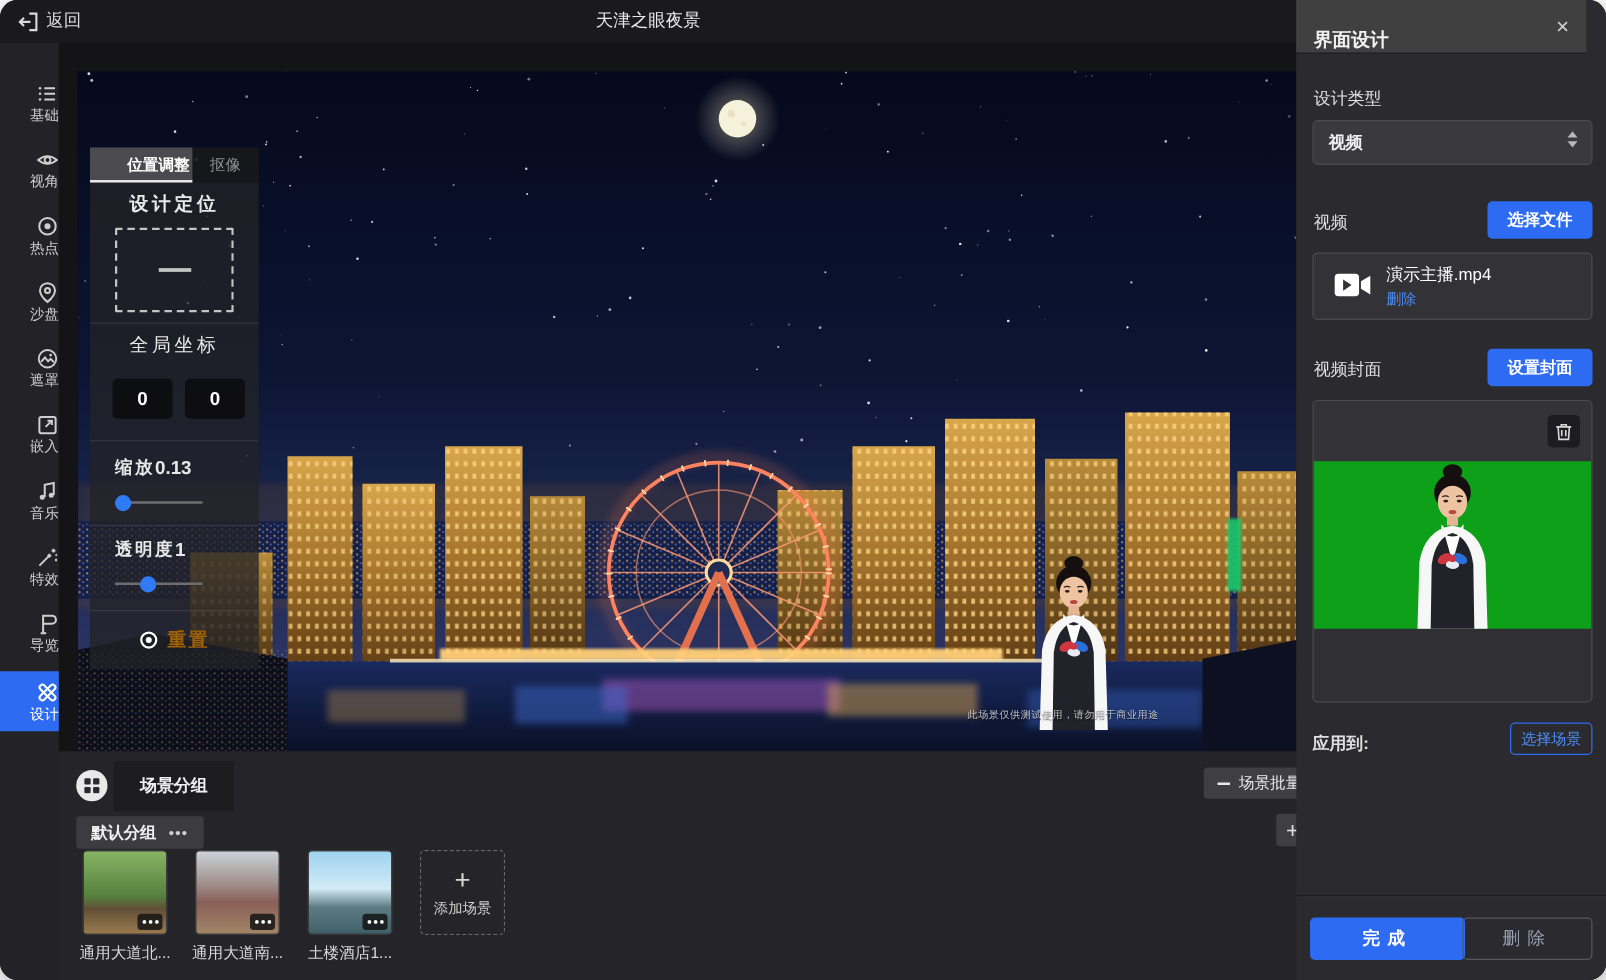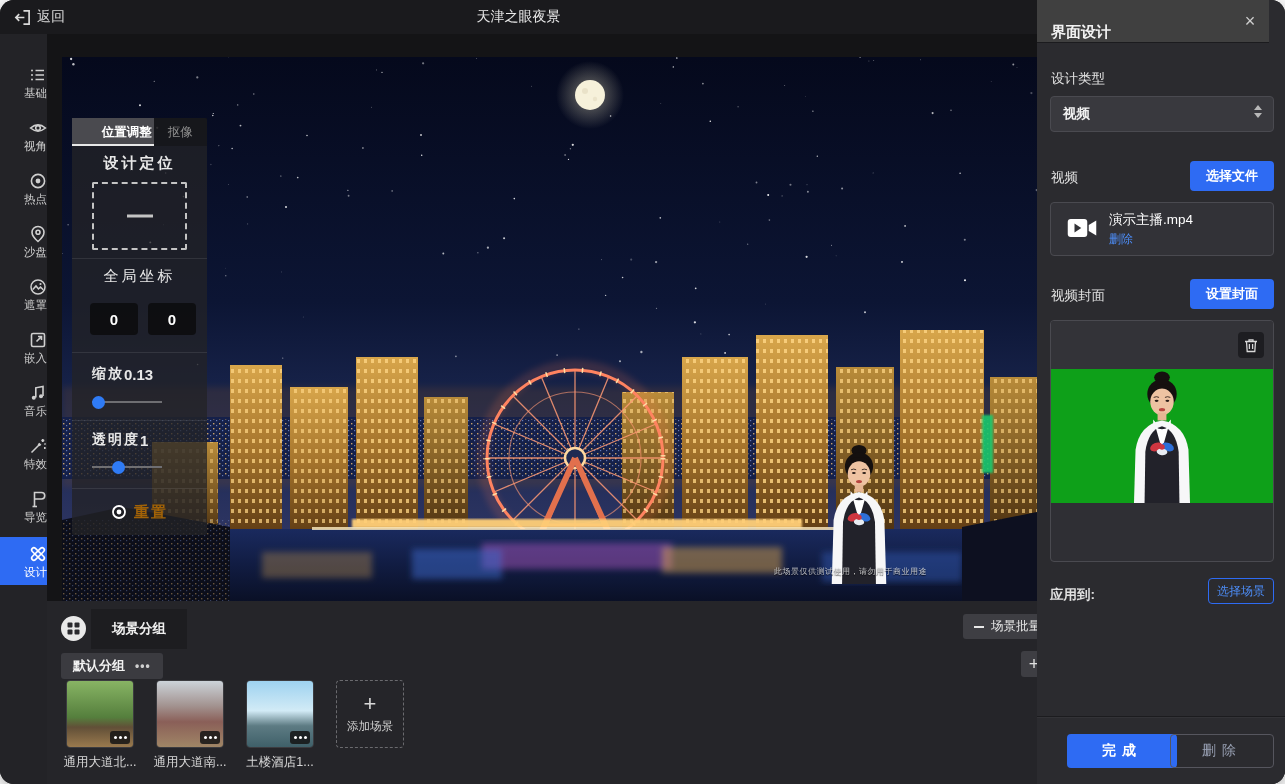--- a/index.html
+++ b/index.html
@@ -88,21 +88,21 @@
   .file-name{position:absolute;left:58px;top:8px;font-size:13.5px;color:#ffffff;}
   .file-del{position:absolute;left:58px;top:28px;font-size:12px;color:#4d8df7;cursor:pointer;}
   .cover-card{position:absolute;left:13px;top:320px;width:222px;height:240px;background:#2f2f34;border:1px solid #4a4a50;border-radius:4px;overflow:hidden;}
   .cover-top{position:absolute;left:0;right:0;top:0;height:48px;background:#333338;}
   .trash-btn{position:absolute;right:9px;top:11px;width:26px;height:26px;background:#1d1d21;border-radius:4px;display:flex;align-items:center;justify-content:center;cursor:pointer;}
   .cover-green{position:absolute;left:0;right:0;top:48px;height:134px;background:#0ea019;overflow:hidden;}
   .cover-green svg{position:absolute;left:50%;bottom:-14px;transform:translateX(-50%);}
   .apply-row{position:absolute;left:13px;top:578px;right:11px;display:flex;align-items:flex-end;justify-content:space-between;}
   .btn-outline-blue{background:transparent;border:1px solid #2e6bf3;color:#4d8df7;border-radius:4px;font-size:12px;height:26px;padding:0 8px;cursor:pointer;font-family:"Liberation Sans",sans-serif;}
   .rp-divider{position:absolute;left:0;right:0;top:716px;height:1px;background:#1c1c1f;box-shadow:0 1px 0 rgba(255,255,255,.04);}
-  .btn-done{position:absolute;left:11px;top:734px;width:110px;height:34px;font-size:14px;letter-spacing:6px;padding-left:6px;margin-left:19px;}
+  .btn-done{position:absolute;left:11px;top:734px;width:124px;height:34px;font-size:14px;letter-spacing:6px;padding-left:6px;}
   .btn-del{position:absolute;left:133px;top:734px;width:104px;height:34px;background:transparent;border:1px solid #56565e;border-radius:4px;color:#99a1b4;font-size:14px;letter-spacing:6px;padding-left:6px;cursor:pointer;font-family:"Liberation Sans",sans-serif;}
 </style>
 </head>
 <body>
 
 <svg width="0" height="0" style="position:absolute">
   <defs>
     <symbol id="presenter" viewBox="0 0 100 150">
       <ellipse cx="50" cy="8" rx="8" ry="6" fill="#15100f"></ellipse>
       <ellipse cx="50" cy="25" rx="15" ry="15" fill="#15100f"></ellipse>

